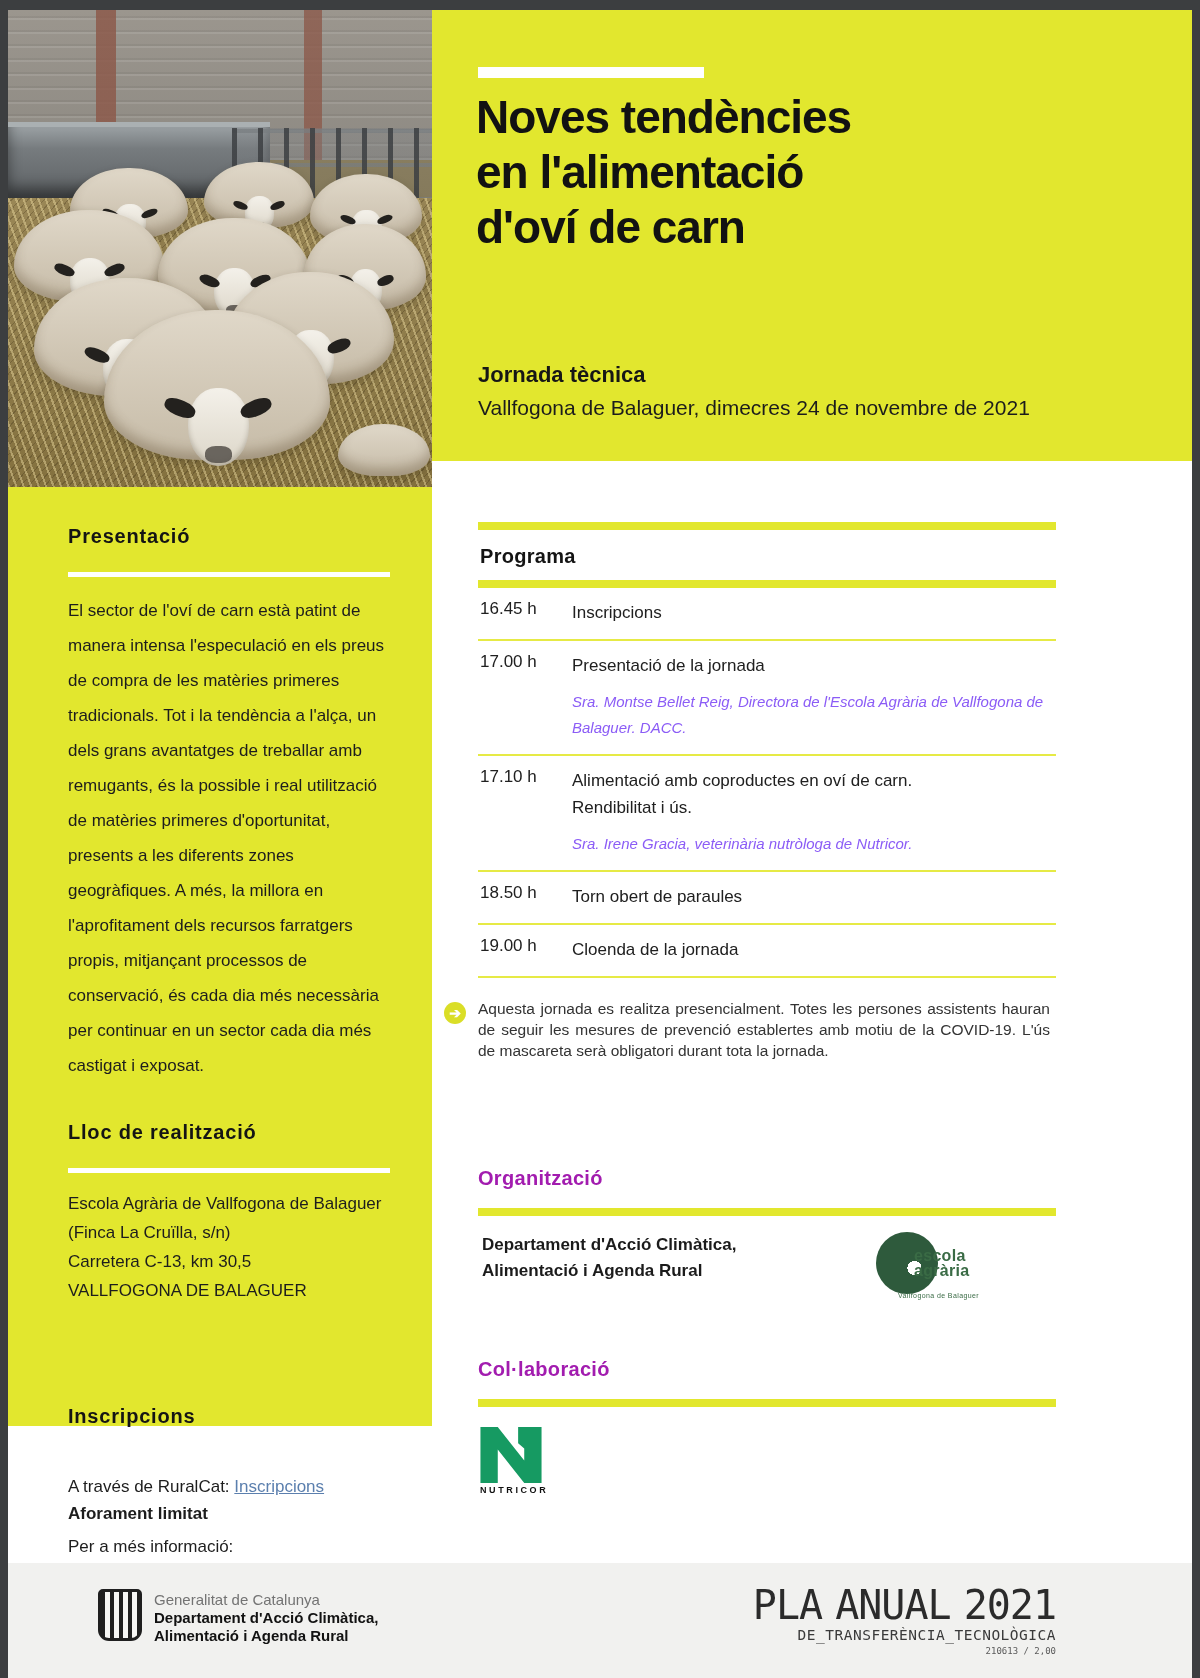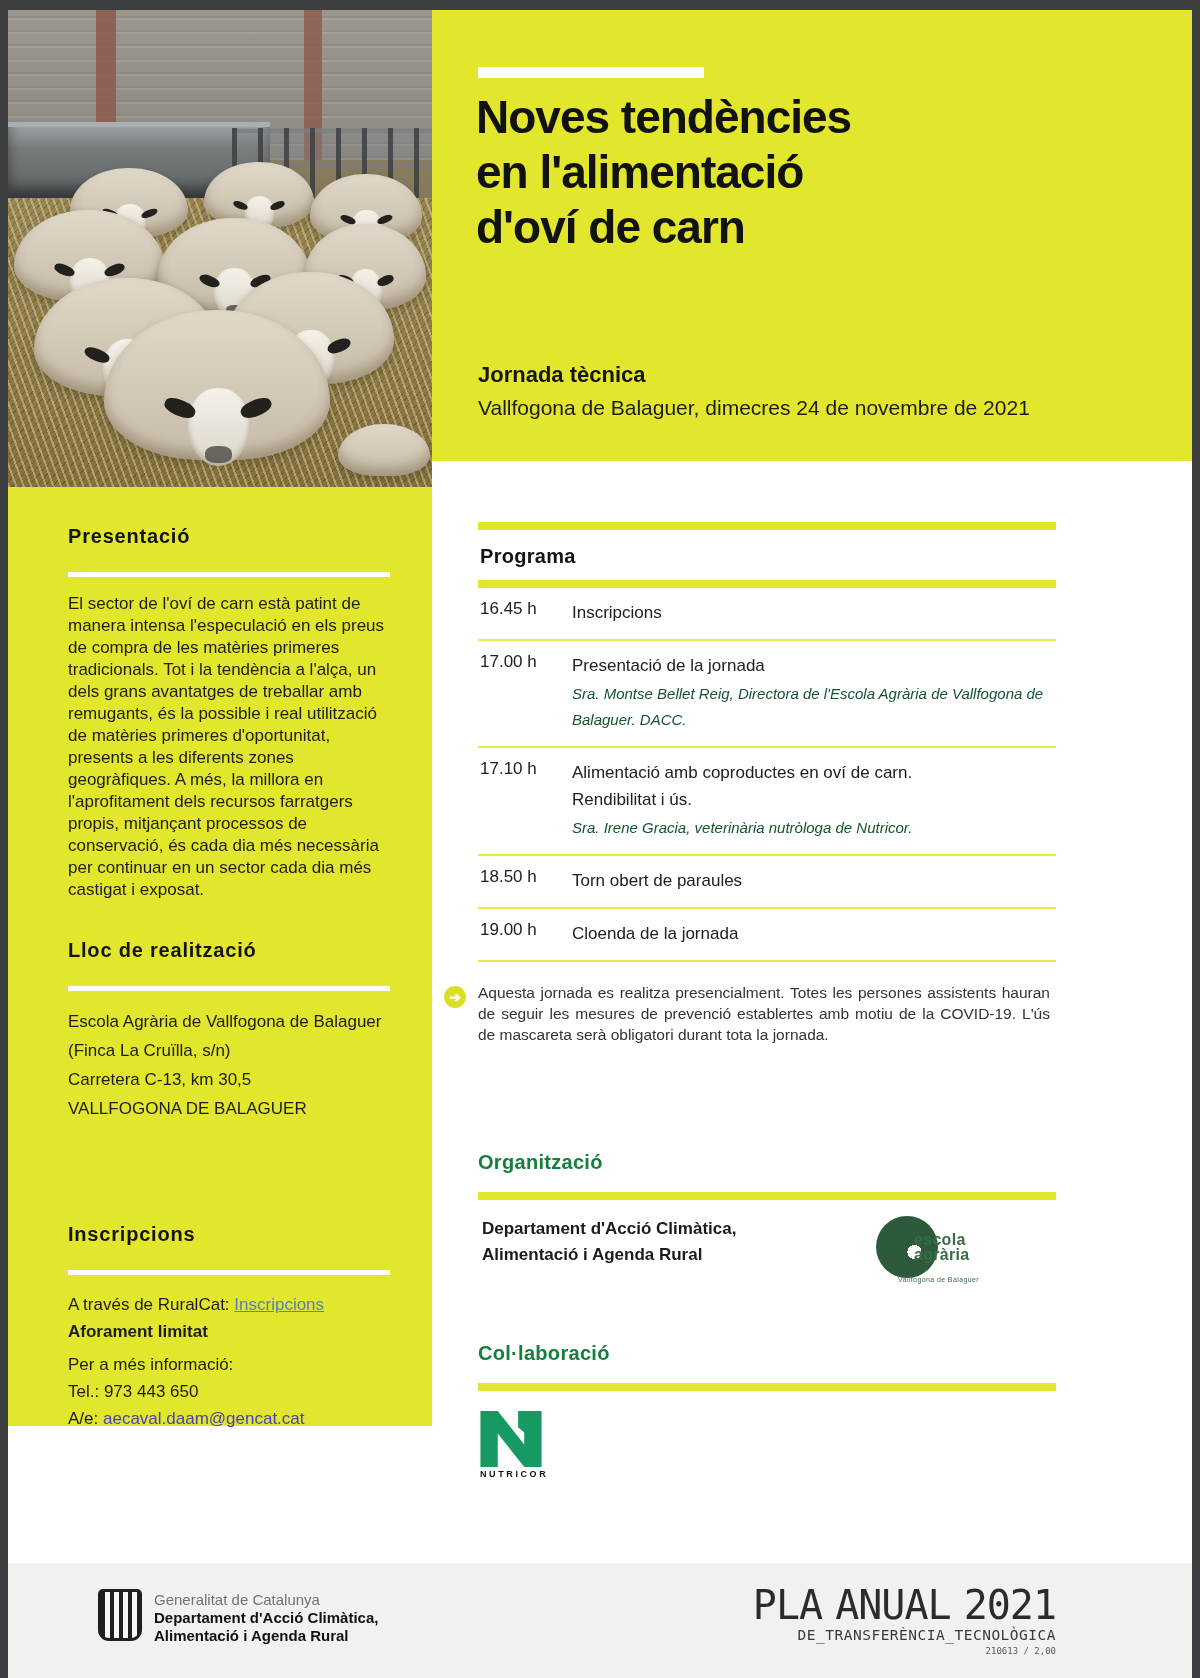--- a/index.html
+++ b/index.html
@@ -57,49 +57,49 @@
   .header-yellow .white-bar { position:absolute; left:46px; top:57px; width:226px; height:11px; background:#ffffff; }
   .header-title { position:absolute; left:44px; top:80px; font-size:46px; line-height:55px;
     font-weight:700; letter-spacing:-1px; color:#121212; }
   .header-sub { position:absolute; left:46px; top:352px; font-size:22px; font-weight:700; color:#161616; }
   .header-date { position:absolute; left:46px; top:386px; font-size:21px; color:#1c1c1c; }
 
   .sidebar { position:absolute; left:8px; top:487px; width:424px; height:939px; background:#e2e72e;
     padding:38px 34px 0 60px; }
   .side-heading { font-size:20px; font-weight:700; letter-spacing:.8px; color:#141414; }
   .white-rule { width:322px; height:5px; background:#ffffff; margin-top:24px; }
-  .side-par { margin-top:16px; width:326px; font-size:17px; line-height:22px; color:#1d1d1d; }
+  .side-par { margin-top:16px; width:326px; font-size:17px; line-height:35px; color:#1d1d1d; }
   .side-lines { margin-top:16px; width:330px; font-size:17px; line-height:29px; color:#1d1d1d; }
   .h-lloc { margin-top:38px; }
   .h-inscr { margin-top:100px; }
   .inscr-block { margin-top:16px; font-size:17px; line-height:27px; color:#1d1d1d; }
   .link-blue { color:#5b7fae; text-decoration:underline; }
   .link-mail { color:#4743ad; text-decoration:none; }
   .bold { font-weight:700; }
   .inscr-info { margin-top:6px; }
 
   
   .main { position:absolute; left:432px; top:461px; width:760px; height:1076px; background:#ffffff; }
   .main-col { margin-left:46px; width:578px; }
   .bar { height:8px; background:#e2e72e; }
   .bar1 { margin-top:61px; }
   .prog-heading { font-size:20px; font-weight:700; letter-spacing:.3px; margin:15px 0 12px 2px; color:#141414; }
   .prog-row { display:flex; border-bottom:2px solid #e6ea45; padding:11px 0 13px 2px; }
   .prog-time { width:92px; flex:0 0 92px; font-size:17px; color:#202020; }
   .prog-desc { flex:1; }
   .prog-title { font-size:17px; line-height:27px; color:#202020; white-space:pre-line; }
-  .prog-speaker { font-size:15px; line-height:26px; font-style:italic; color:#14532d; margin-top:2px; }
+  .prog-speaker { font-size:15px; line-height:26px; font-style:italic; color:#8b5cf6; margin-top:10px; }
   .prog-speaker:empty { display:none; }
 
   .note { display:flex; margin-top:20px; }
   .note-icon { flex:0 0 22px; width:22px; height:22px; border-radius:50%; background:#dade27;
     color:#ffffff; font-size:14px; line-height:22px; text-align:center; margin:4px 12px 0 12px; font-weight:700; }
   .note-text { width:572px; font-size:15.5px; line-height:21px; color:#333333; text-align:justify; }
 
-  .sec-heading { font-size:20px; font-weight:700; letter-spacing:.3px; color:#15803d; }
+  .sec-heading { font-size:20px; font-weight:700; letter-spacing:.3px; color:#a21caf; }
   .h-org { margin-top:106px; }
   .bar-org { margin-top:18px; }
   .org-row { display:flex; margin-top:16px; }
   .org-dept { width:340px; font-size:17px; font-weight:700; line-height:26px; color:#1b1b1b; padding-left:4px; }
   .escola-logo { position:relative; width:120px; height:78px; margin-left:44px; }
   .escola-circle { position:absolute; left:14px; top:0; width:62px; height:62px; border-radius:50%;
     background:radial-gradient(circle at 62% 58%, #ffffff 0 7px, transparent 7px), #2e5a3c; }
   .escola-text { position:absolute; left:52px; top:16px; color:#3a6b45; font-weight:700;
     font-size:16px; line-height:15px; letter-spacing:.3px; }
   .escola-sub { position:absolute; left:36px; top:60px; color:#3a6b45; font-size:7px; letter-spacing:.4px; }

